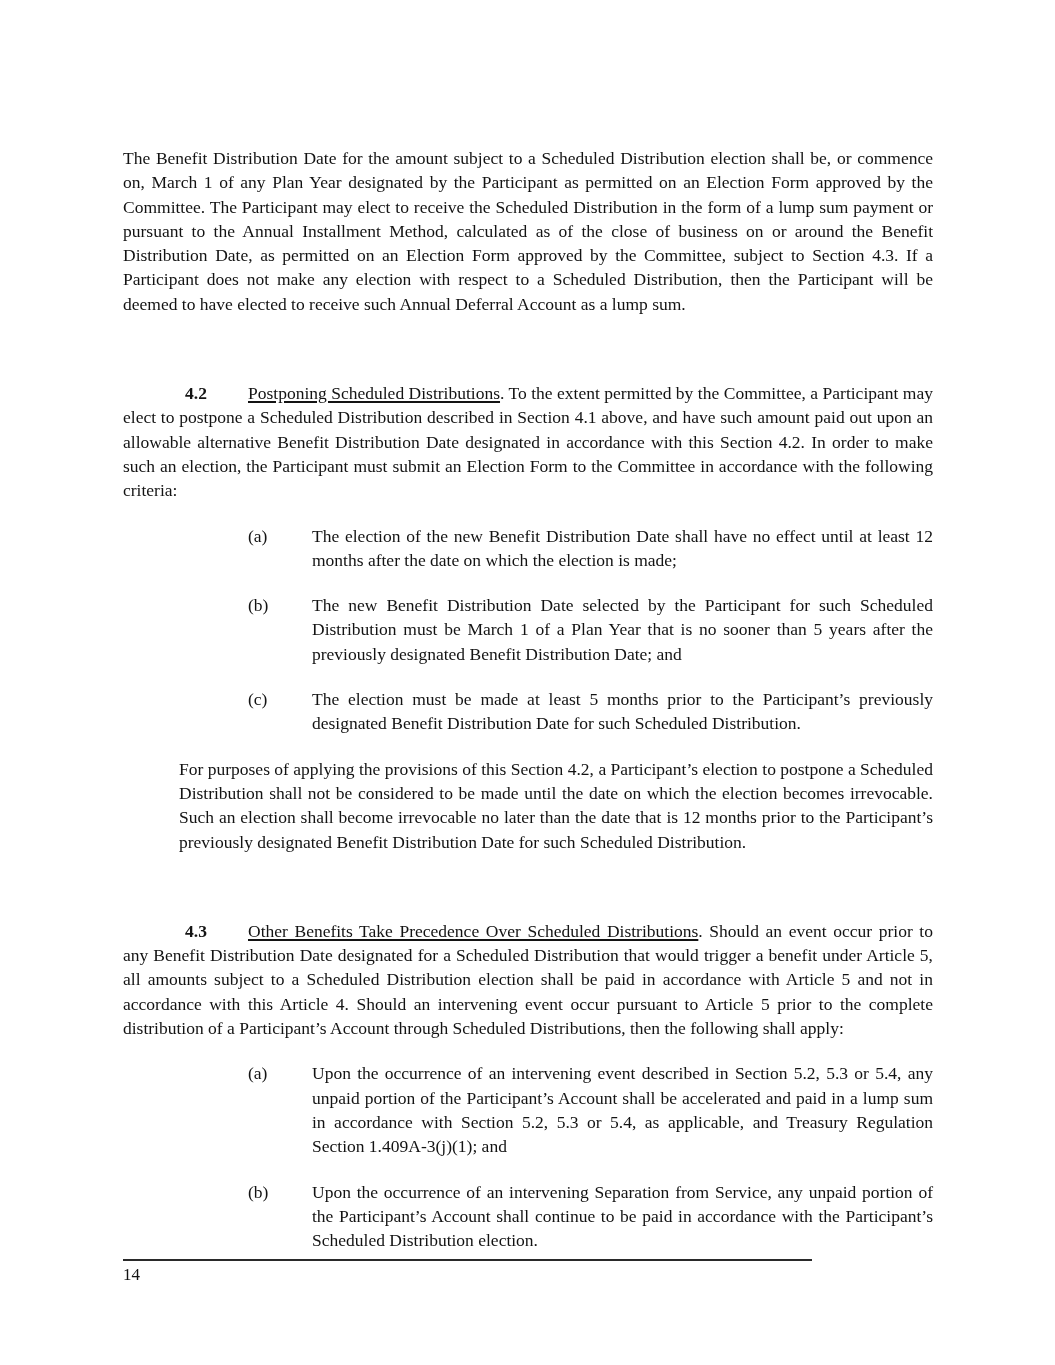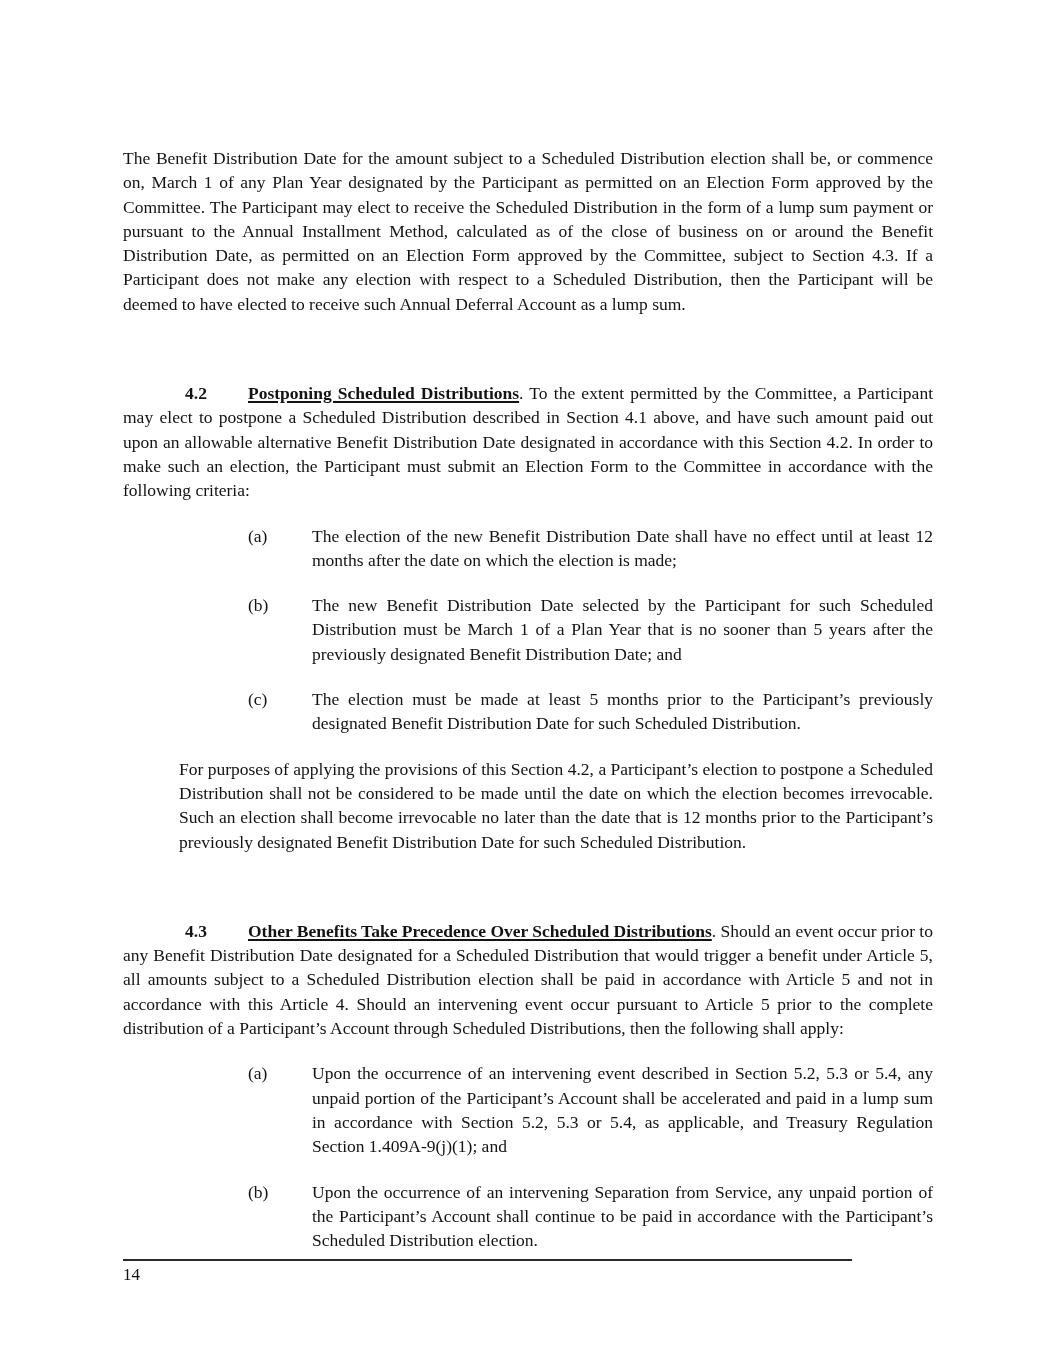--- a/index.html
+++ b/index.html
@@ -10,21 +10,20 @@
   .page {
     position: relative;
     width: 935px;
     height: 1365px;
     background: #ffffff;
     overflow: hidden;
     font-family: "Liberation Serif", "DejaVu Serif", serif;
     color: #131313;
     font-size: 17.5px;
     line-height: 24.3px;
-    padding-left: 40px;
   }
   .content {
     position: absolute;
     left: 123px;
     top: 146px;
     width: 810px;
   }
   .para {
     margin: 0 0 21px 0;
     text-align: justify;
@@ -33,21 +32,21 @@
     text-indent: 62px;
   }
   .secnum {
     display: inline-block;
     width: 63px;
     font-weight: bold;
     text-indent: 0;
     margin-top: 44px;
   }
   .sectitle {
-    font-weight: bold;
+    font-weight: normal;
     text-decoration: underline;
     text-decoration-thickness: 1.5px;
     text-underline-offset: 2px;
   }
   .indent-para {
     margin-left: 56px;
   }
   .list-item {
     position: relative;
     margin: 0 0 21px 0;
@@ -95,21 +94,21 @@
 
     <div class="list-item">
       <span class="list-label">(c)</span><span>The election must be made at least 5 months prior to the Participant’s previously designated Benefit Distribution Date for such Scheduled Distribution.</span>
     </div>
 
     <p class="para indent-para">For purposes of applying the provisions of this Section 4.2, a Participant’s election to postpone a Scheduled Distribution shall not be considered to be made until the date on which the election becomes irrevocable.  Such an election shall become irrevocable no later than the date that is 12 months prior to the Participant’s previously designated Benefit Distribution Date for such Scheduled Distribution.</p>
 
     <p class="para section-para"><span class="secnum">4.3</span><span class="sectitle">Other Benefits Take Precedence Over Scheduled Distributions</span><span>.  Should an event occur prior to any Benefit Distribution Date designated for a Scheduled Distribution that would trigger a benefit under Article 5, all amounts subject to a Scheduled Distribution election shall be paid in accordance with Article 5 and not in accordance with this Article 4.  Should an intervening event occur pursuant to Article 5 prior to the complete distribution of a Participant’s Account through Scheduled Distributions, then the following shall apply:</span></p>
 
     <div class="list-item">
-      <span class="list-label">(a)</span><span>Upon the occurrence of an intervening event described in Section 5.2, 5.3 or 5.4, any unpaid portion of the Participant’s Account shall be accelerated and paid in a lump sum in accordance with Section 5.2, 5.3 or 5.4, as applicable, and Treasury Regulation Section 1.409A-9(j)(1); and</span>
+      <span class="list-label">(a)</span><span>Upon the occurrence of an intervening event described in Section 5.2, 5.3 or 5.4, any unpaid portion of the Participant’s Account shall be accelerated and paid in a lump sum in accordance with Section 5.2, 5.3 or 5.4, as applicable, and Treasury Regulation Section 1.409A-3(j)(1); and</span>
     </div>
 
     <div class="list-item">
       <span class="list-label">(b)</span><span>Upon the occurrence of an intervening Separation from Service, any unpaid portion of the Participant’s Account shall continue to be paid in accordance with the Participant’s Scheduled Distribution election.</span>
     </div>
 
   </div>
 
   <div class="footer">
     <hr class="footer-rule">

